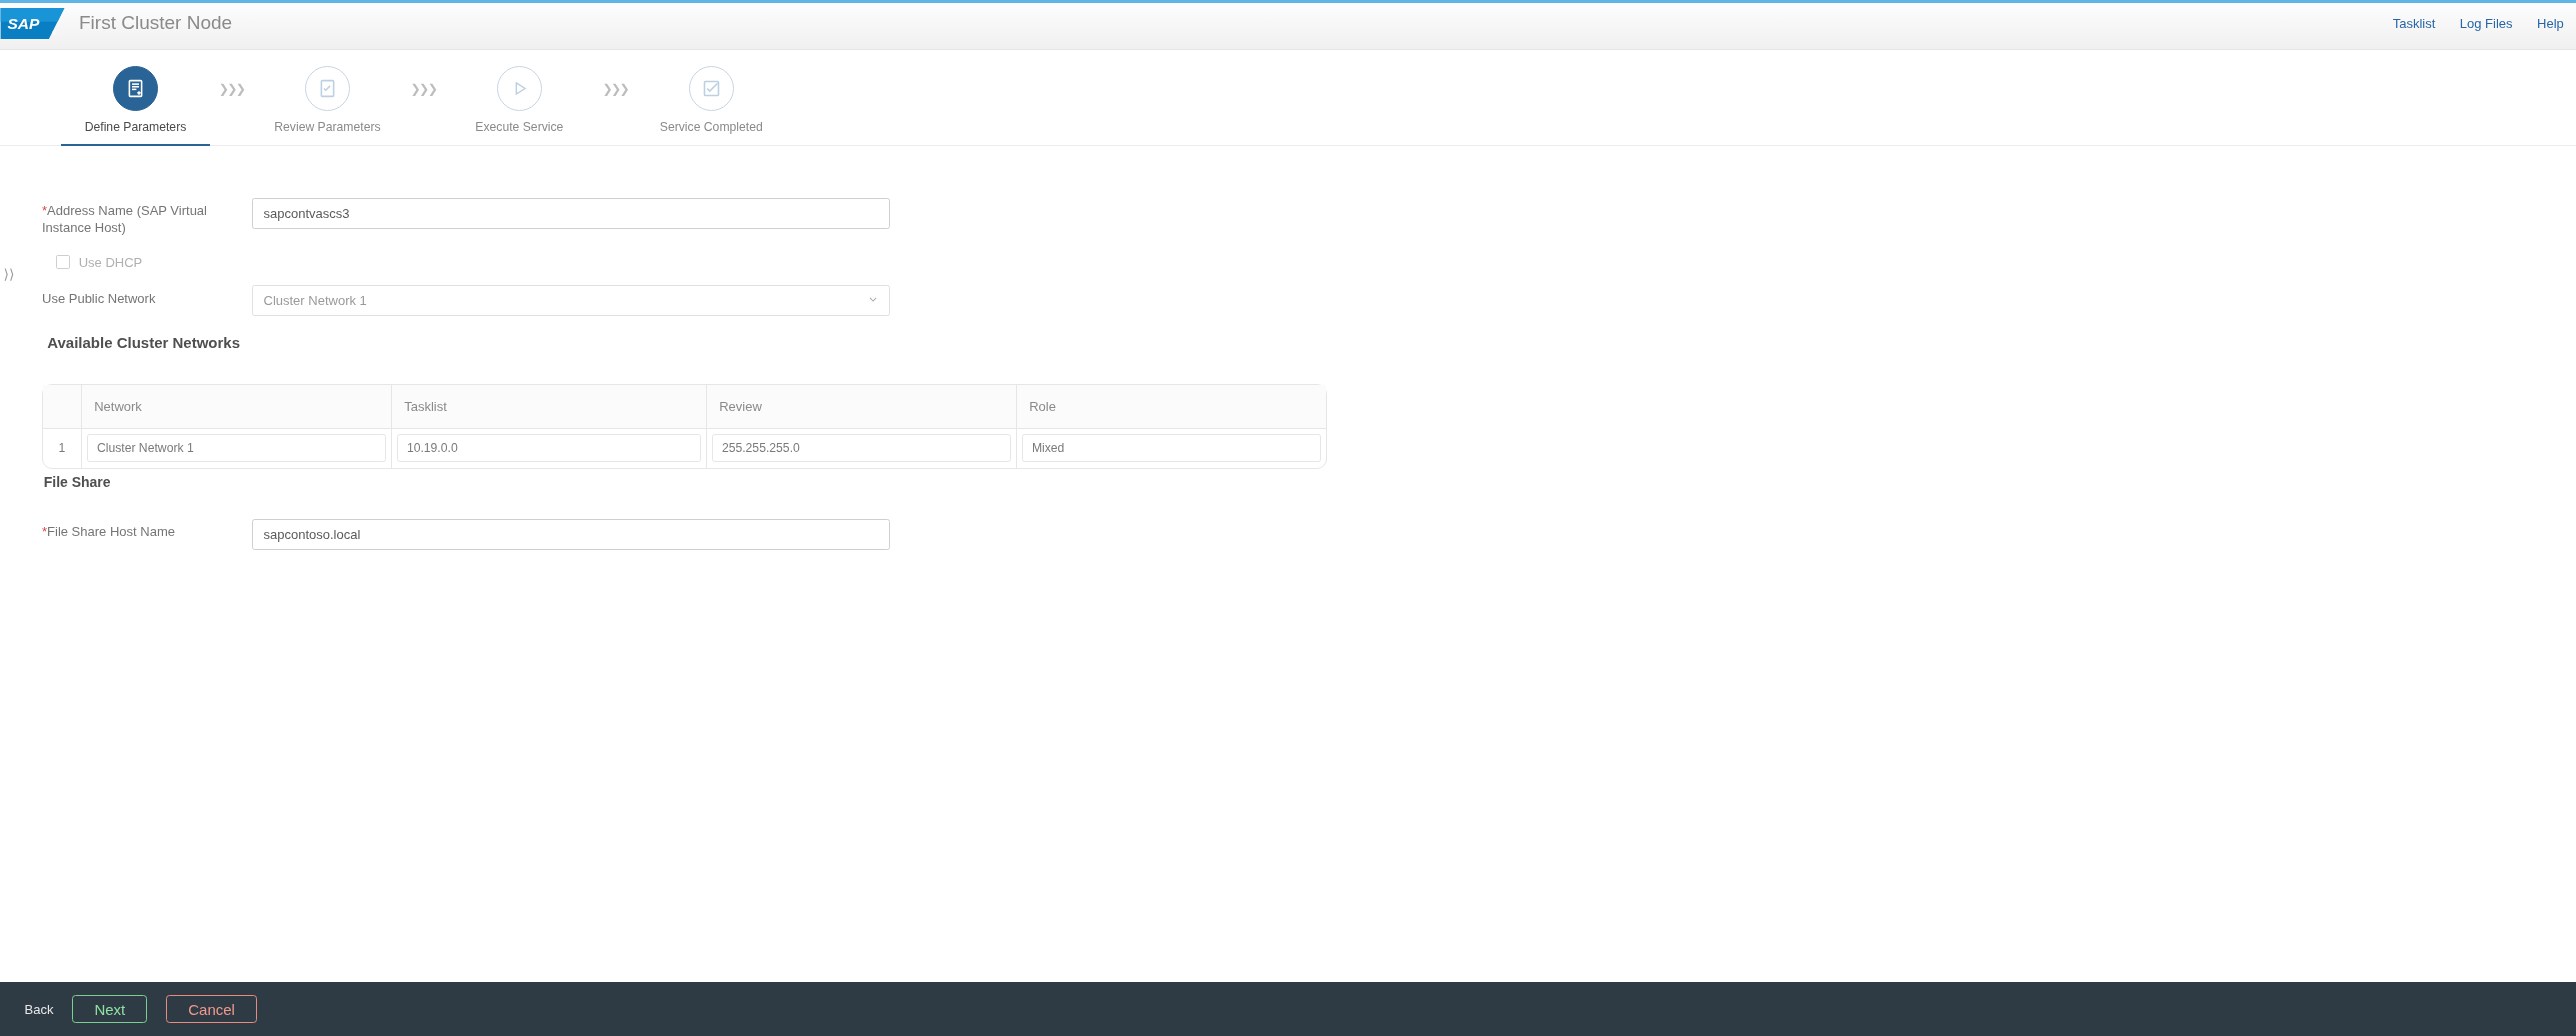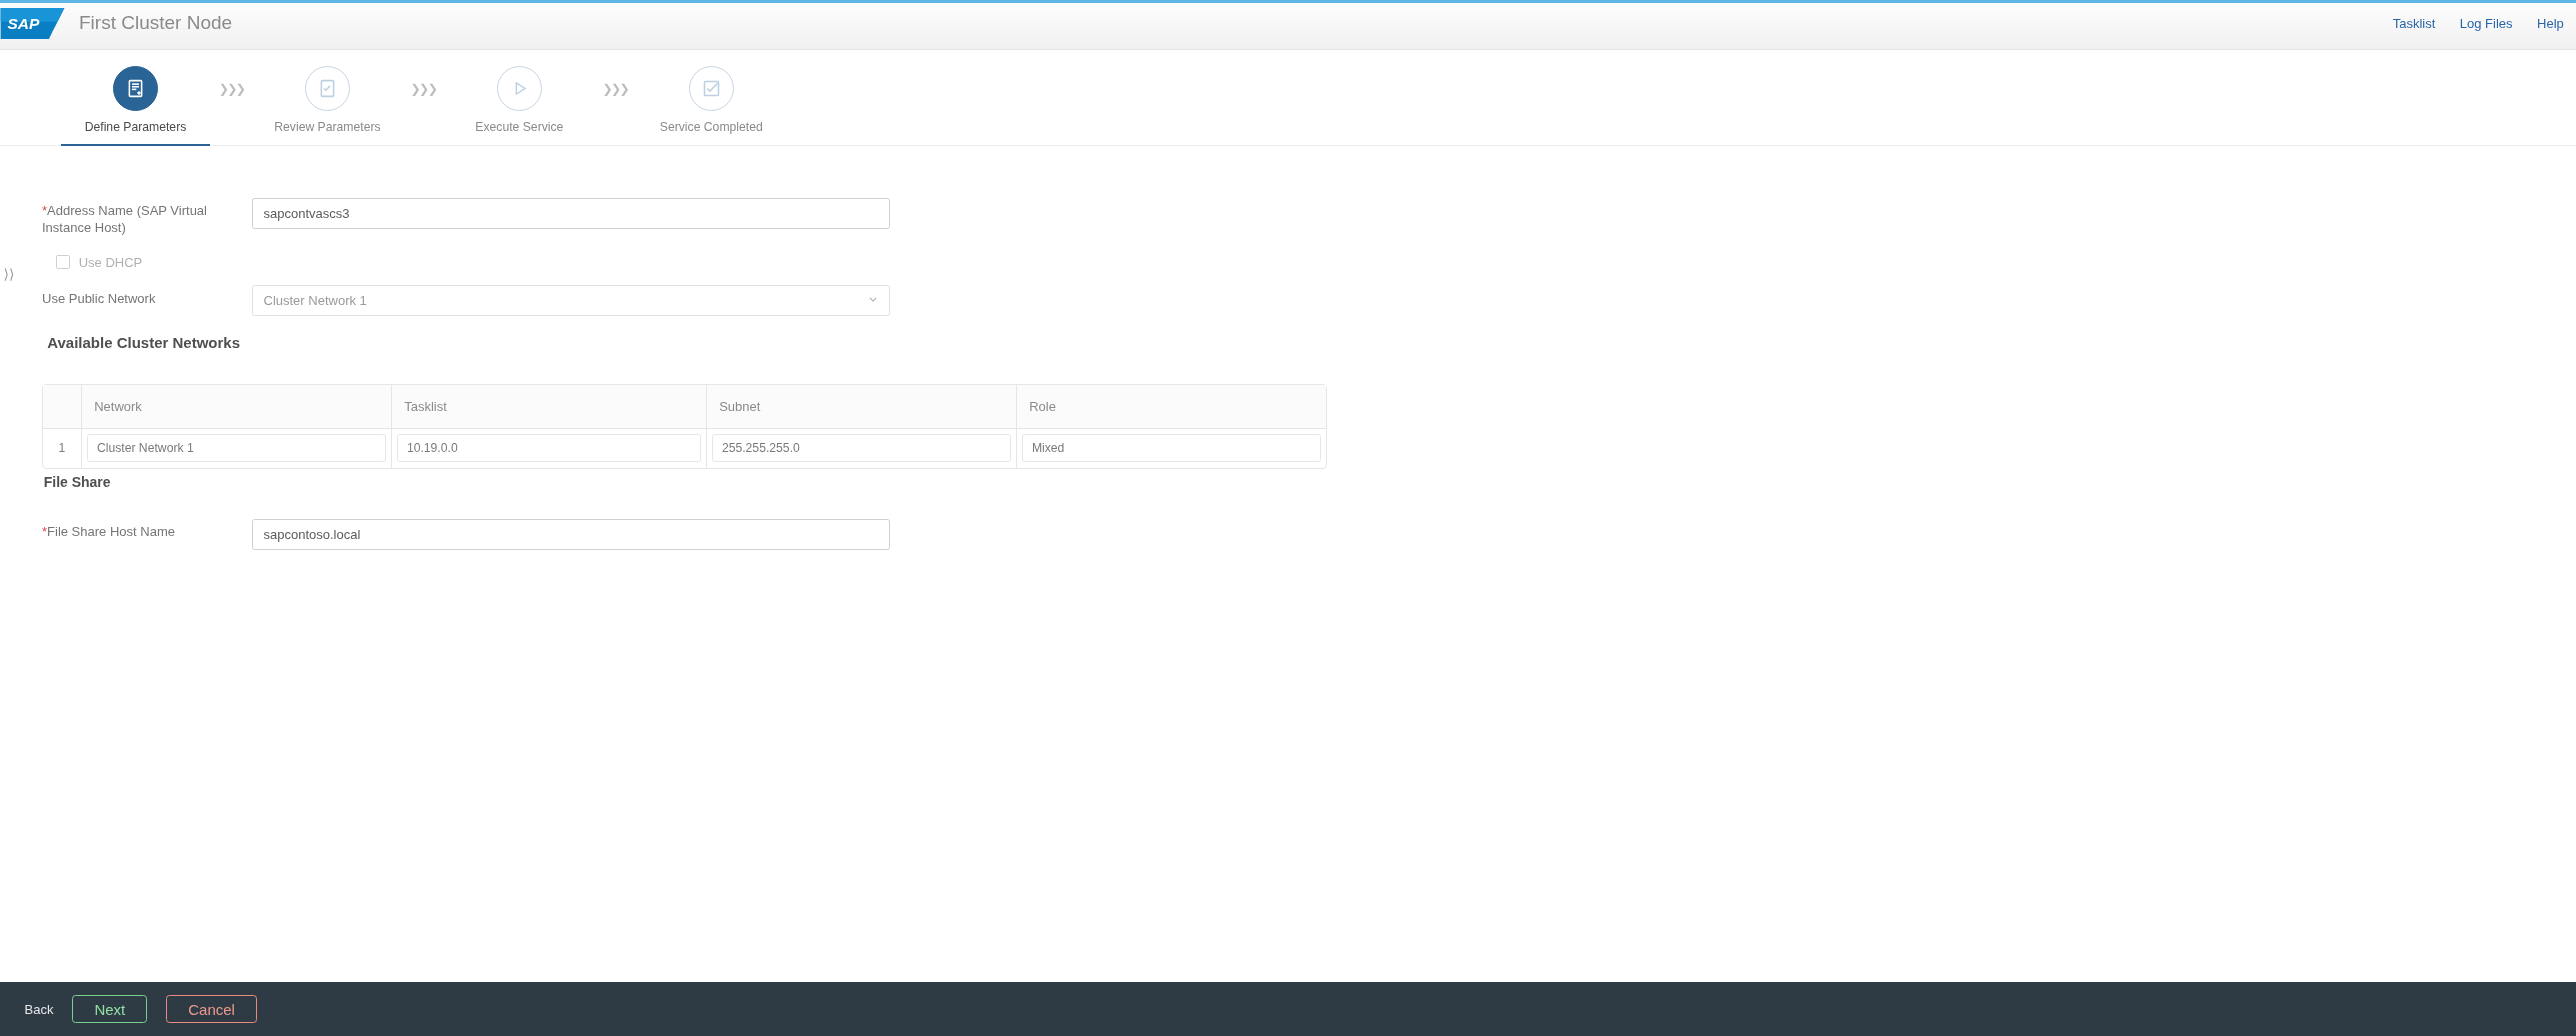--- a/index.html
+++ b/index.html
@@ -36,21 +36,21 @@
     .chk { width: 14px; height: 14px; border: 0.9px solid #cfcfcf; border-radius: 1.7px; }
     .chk-label { color: #b0b0b0; font-size: 13px; }
     
     .select-wrap { position: relative; max-width: 638px; }
     .select-input { width: 100%; padding: 7px 28px 7px 10.5px; border: 0.9px solid #e0e0e0; border-radius: 2.6px; font-size: 13px; color: #9a9a9a; background: #fff; cursor: pointer; }
     .select-chevron { position: absolute; right: 10.5px; top: 50%; transform: translateY(-50%); color: #b0b0b0; pointer-events: none; }
     
     .section-title { font-size: 15px; font-weight: 700; color: #4f4f4f; margin: 8.7px 0 8.7px 5.2px; }
     .sub-title { font-size: 14px; font-weight: 700; color: #4f4f4f; margin: 1.7px 0 14px 1.7px; }
     
-    .table-wrap { border: 0.9px solid #e6e6e6; border-radius: 4px; margin: 7px 0 5.2px 0; width: 100%; max-width: 1285px; }
+    .table-wrap { border: 0.9px solid #e6e6e6; border-radius: 10px; margin: 7px 0 5.2px 0; width: 100%; max-width: 1285px; }
     .table-wrap-outer { padding: 0 35px 0 42px; }
     .thead, .trow { display: flex; }
     .thead .cell { background: #fbfbfb; color: #8a8a8a; font-size: 13px; border-bottom: 0.9px solid #e6e6e6; padding: 14px 12.2px; }
     .cell { padding: 5.2px 5.2px; border-left: 0.9px solid #e6e6e6; display: flex; align-items: center; }
     .cell:first-child { border-left: none; }
     .c-idx { width: 38px; justify-content: center; color: #7a7a7a; }
     .c-net { flex: 0 0 310px; }
     .c-addr { flex: 0 0 315px; }
     .c-sub { flex: 0 0 310px; }
     .c-role { flex: 1; }
@@ -170,21 +170,21 @@
 
   <div class="section-title">Available Cluster Networks</div>
 </div>
 
 <div class="table-wrap-outer">
   <div class="table-wrap">
     <div class="thead">
       <div class="cell c-idx"></div>
       <div class="cell c-net">Network</div>
       <div class="cell c-addr">Tasklist</div>
-      <div class="cell c-sub">Subnet</div>
+      <div class="cell c-sub">Review</div>
       <div class="cell c-role">Role</div>
     </div>
     <div class="trow">
       <div class="cell c-idx">1</div>
       <div class="cell c-net">
           <input class="cell-input" readonly="" value="Cluster Network 1" style="">
         </div>
       <div class="cell c-addr">
           <input class="cell-input" readonly="" value="10.19.0.0" style="">
         </div>

